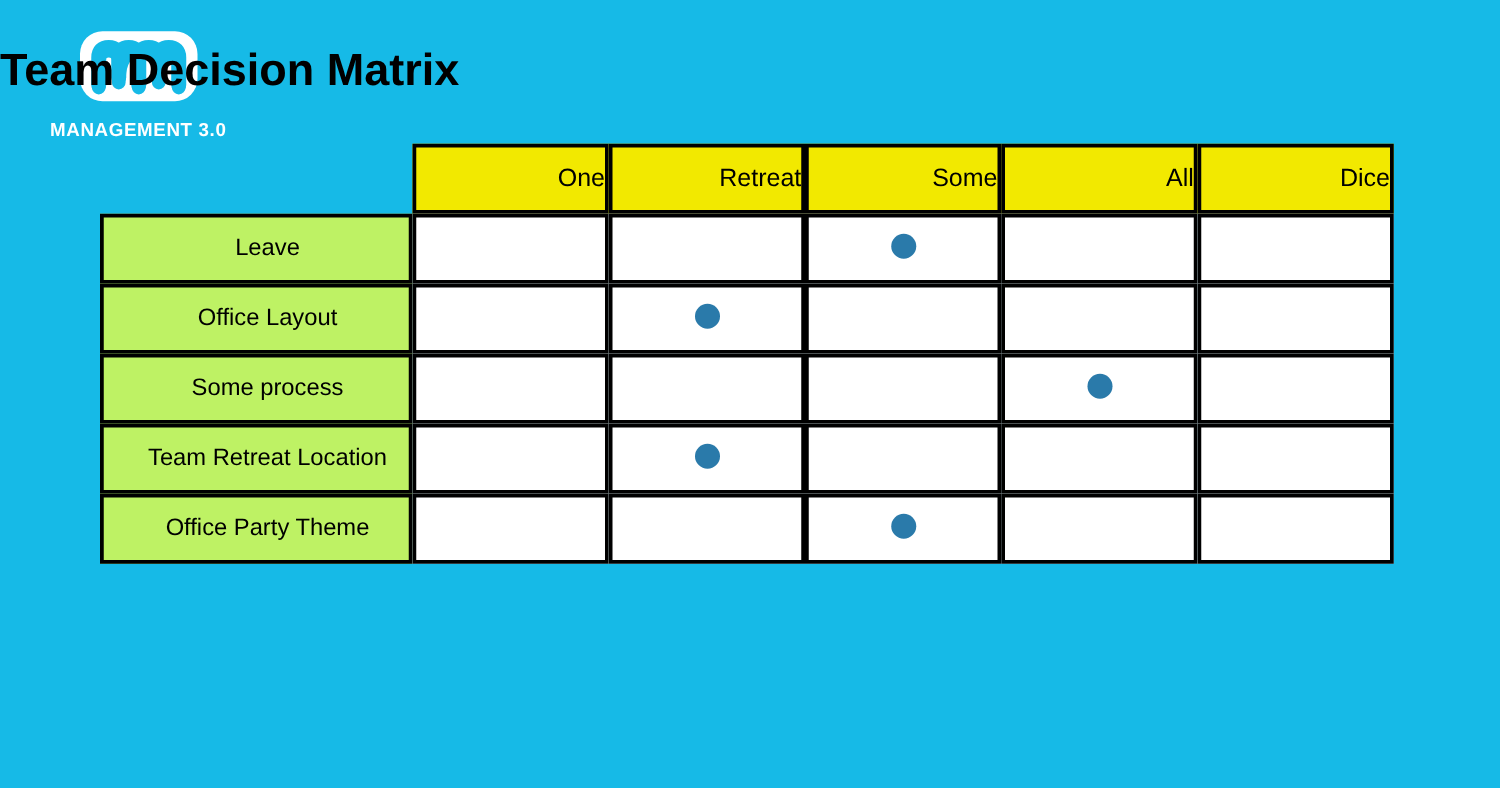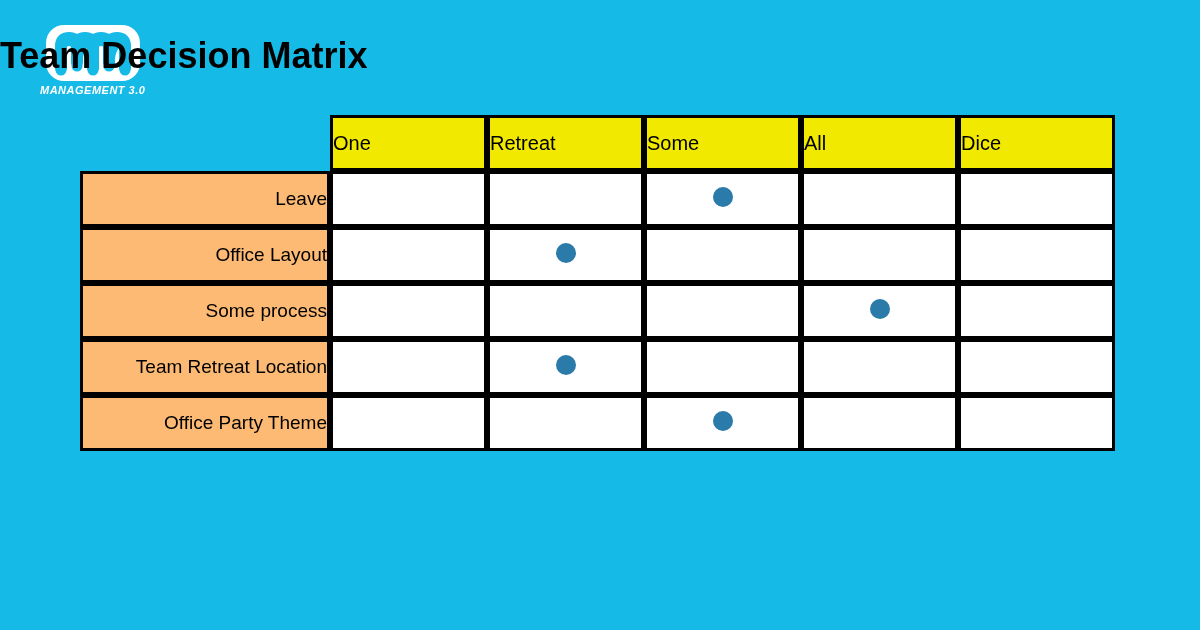--- a/index.html
+++ b/index.html
@@ -24,25 +24,24 @@
       align-items: center;
     }
     .logo-shape {
       width: 100px;
       height: 62px;
       position: relative;
     }
     .logo-text {
       color: #ffffff;
       font-weight: 700;
-      font-size: 11px;
+      font-size: 15px;
       letter-spacing: 0.5px;
-      margin-top: 0;
+      margin-top: 12px;
       text-align: center;
-      font-style: italic;
     }
     .title {
       position: absolute;
       top: 35px;
       left: 0;
       right: 0;
       text-align: left;
       font-size: 36px;
       font-weight: 700;
       color: #000000;
@@ -60,29 +59,29 @@
       padding: 0;
     }
     .corner-cell {
       border: none !important;
       background: transparent;
       width: 250px;
     }
     .col-header {
       background: #f2e900;
       width: 157px;
-      text-align: left;
+      text-align: right;
       font-size: 20px;
       font-weight: 400;
       color: #000000;
     }
     .row-header {
-      background: #fdba74;
+      background: #bef264;
       width: 250px;
-      text-align: right;
+      text-align: center;
       padding-left: 18px !important;
       font-size: 19px;
       font-weight: 400;
       color: #000000;
     }
     .data-cell {
       background: #ffffff;
       width: 157px;
       text-align: center;
       vertical-align: middle;

